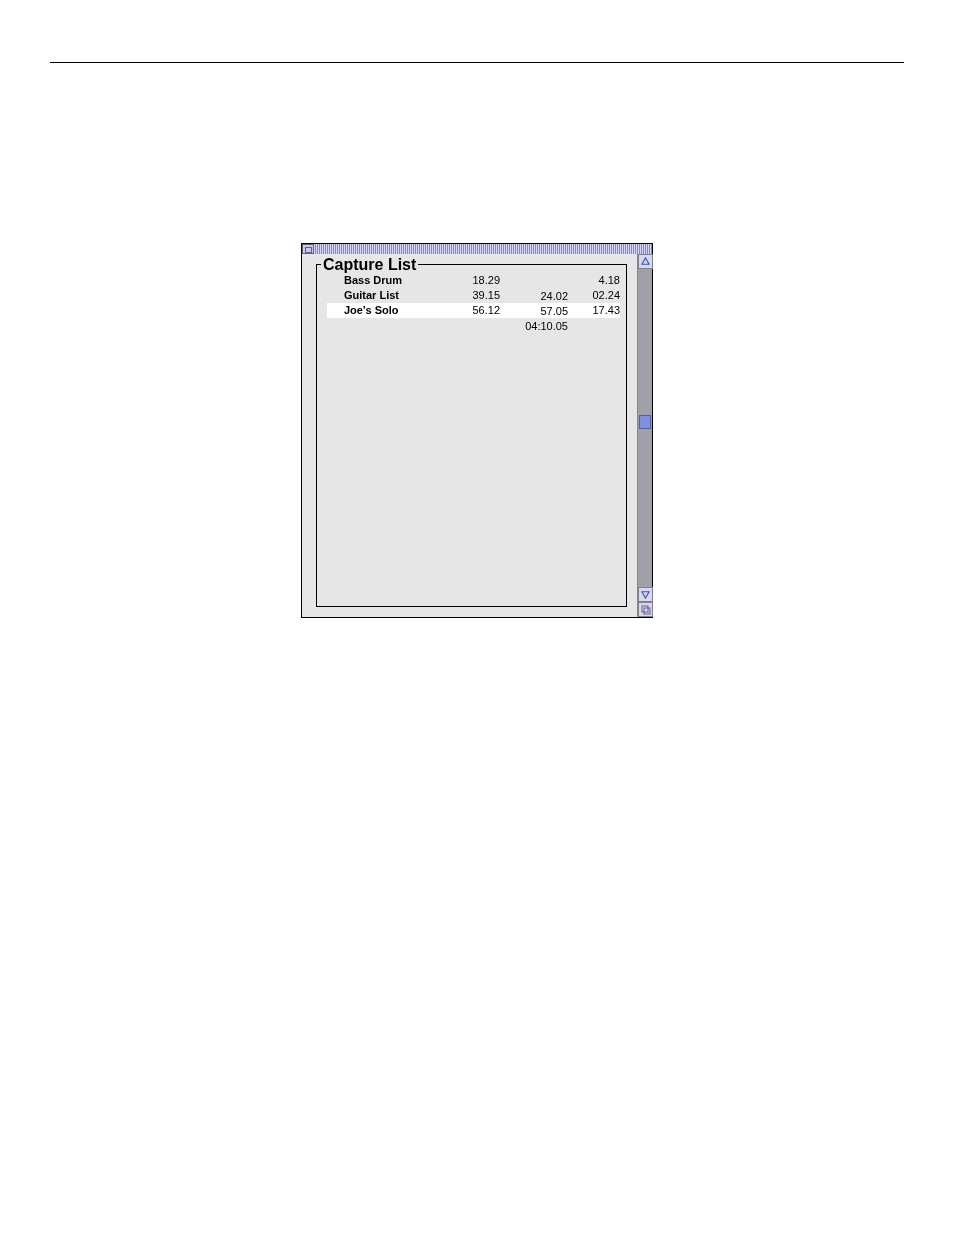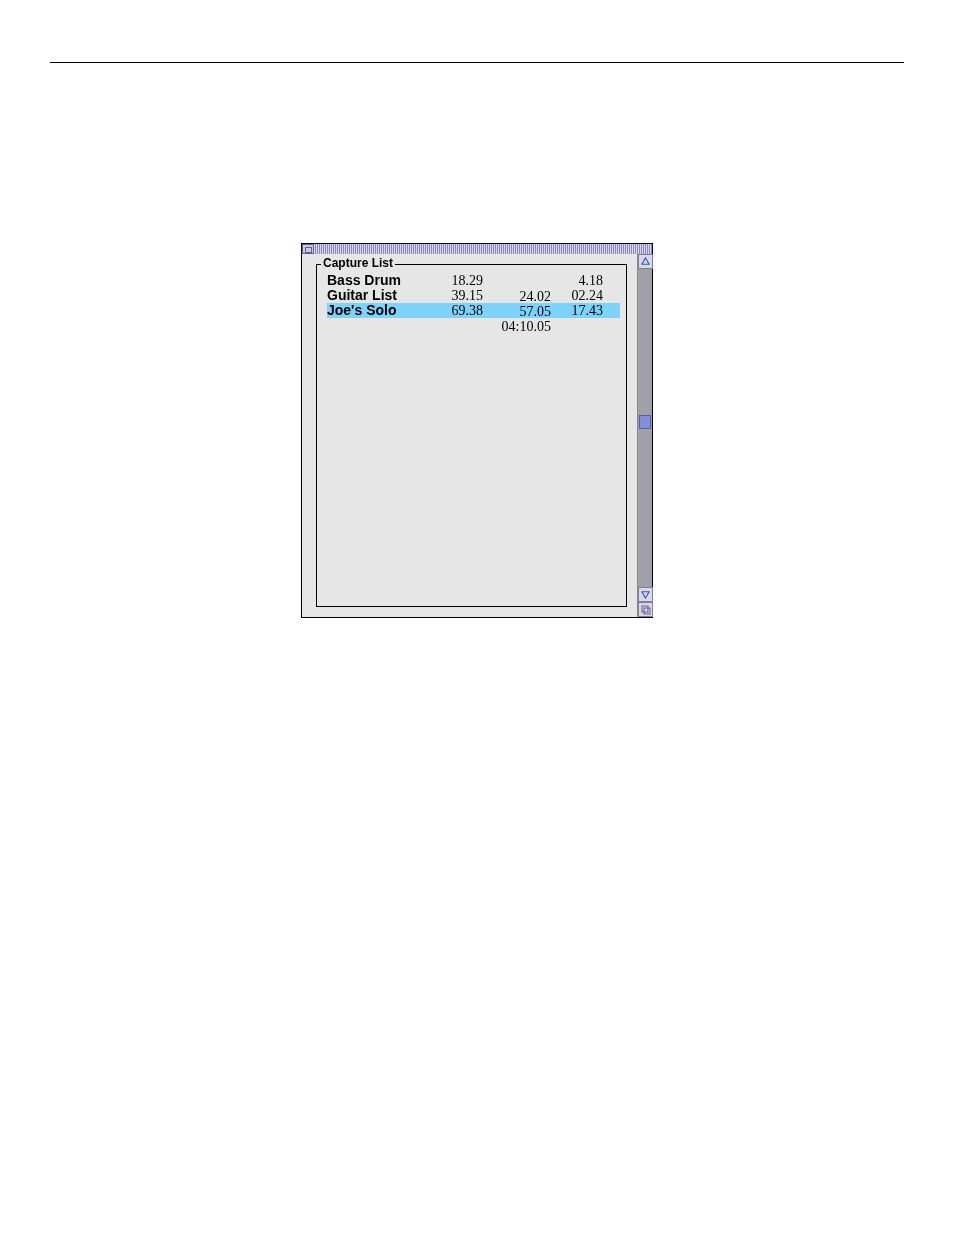--- a/index.html
+++ b/index.html
@@ -73,47 +73,47 @@
       border: 1px solid #000;
       height: 100%;
       position: relative;
     }
     .fieldset-legend {
       position: absolute;
       top: -9px;
       left: 4px;
       background: #e6e6e6;
       padding: 0 2px;
-      font-size: 12px;
+      font-size: 16px;
       font-weight: bold;
       color: #000;
     }
     .list-rows {
       padding: 8px 6px 6px 10px;
     }
     .list-row {
       display: flex;
-      font-size: 14px;
+      font-size: 11px;
       line-height: 15px;
       height: 15px;
       align-items: center;
       white-space: nowrap;
+      justify-content: flex-end;
     }
     .list-row.selected {
-      background: #7dd3fc;
+      background: #ffffff;
     }
     .col-name {
       flex: 0 0 108px;
       font-weight: bold;
       color: #000;
     }
     .col-v1, .col-v2, .col-v3 {
       text-align: right;
       color: #000;
-      font-family: Liberation Serif, serif;
     }
     .col-v1 { flex: 0 0 48px; }
     .col-v2 { flex: 0 0 68px; margin-top: 32px; }
     .col-v3 { flex: 0 0 52px; }
     .scrollbar-col {
       width: 15px;
       display: flex;
       flex-direction: column;
       background: #b0b0b0;
       border-left: 1px solid #888;
@@ -186,21 +186,21 @@
 
           <div class="list-row">
             <span class="col-name">Guitar List</span>
             <span class="col-v1">39.15</span>
             <span class="col-v2">57.05</span>
             <span class="col-v3">02.24</span>
           </div>
 
           <div class="list-row selected">
             <span class="col-name">Joe's Solo</span>
-            <span class="col-v1">69.38</span>
+            <span class="col-v1">56.12</span>
             <span class="col-v2">04:10.05</span>
             <span class="col-v3">17.43</span>
           </div>
 
         </div>
       </div>
     </div>
     <div class="scrollbar-col">
       <div class="scroll-btn">
         <svg viewBox="0 0 10 10">

